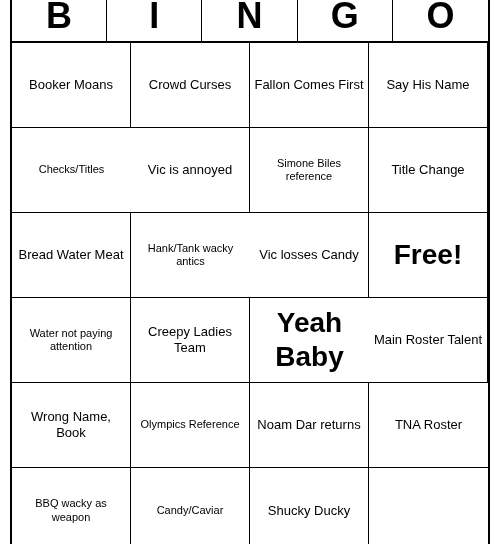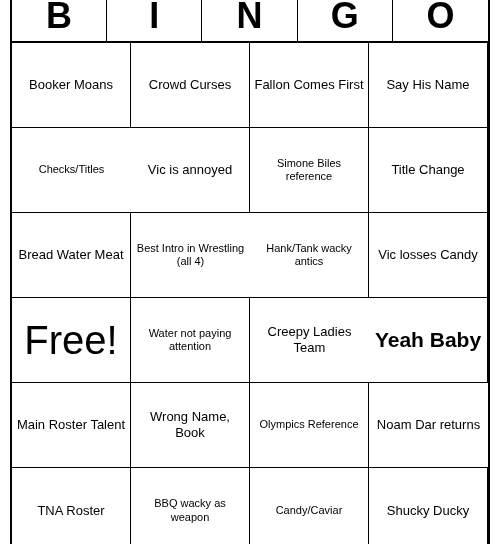--- a/index.html
+++ b/index.html
@@ -62,27 +62,27 @@
 
     .bingo-cell:nth-child(5n) {
       border-right: none;
     }
 
     .bingo-cell:nth-child(n+21) {
       border-bottom: none;
     }
 
     .bingo-cell.large-text {
-      font-size: 21px;
+      font-size: 28px;
       font-weight: bold;
     }
 
     .bingo-cell.free {
-      font-size: 40px;
-      font-weight: normal;
+      font-size: 28px;
+      font-weight: bold;
     }
 
     .bingo-cell.small-text {
       font-size: 11px;
     }
   </style>
 </head>
 <body>
 
 <div class="bingo-card">
@@ -96,21 +96,20 @@
   <div class="bingo-grid">
   <div class="bingo-cell">Booker Moans</div>
       <div class="bingo-cell">Crowd Curses</div>
       <div class="bingo-cell">Fallon Comes First</div>
       <div class="bingo-cell">Say His Name</div>
       <div class="bingo-cell small-text">Checks/Titles</div>
       <div class="bingo-cell">Vic is annoyed</div>
       <div class="bingo-cell small-text">Simone Biles reference</div>
       <div class="bingo-cell">Title Change</div>
       <div class="bingo-cell">Bread Water Meat</div>
-      <div class="bingo-cell small-text">Best Intro in Wrestling (all 4)</div>
       <div class="bingo-cell small-text">Hank/Tank wacky antics</div>
       <div class="bingo-cell">Vic losses Candy</div>
       <div class="bingo-cell free">Free!</div>
       <div class="bingo-cell small-text">Water not paying attention</div>
       <div class="bingo-cell">Creepy Ladies Team</div>
       <div class="bingo-cell large-text">Yeah Baby</div>
       <div class="bingo-cell">Main Roster Talent</div>
       <div class="bingo-cell">Wrong Name, Book</div>
       <div class="bingo-cell small-text">Olympics Reference</div>
       <div class="bingo-cell">Noam Dar returns</div>

